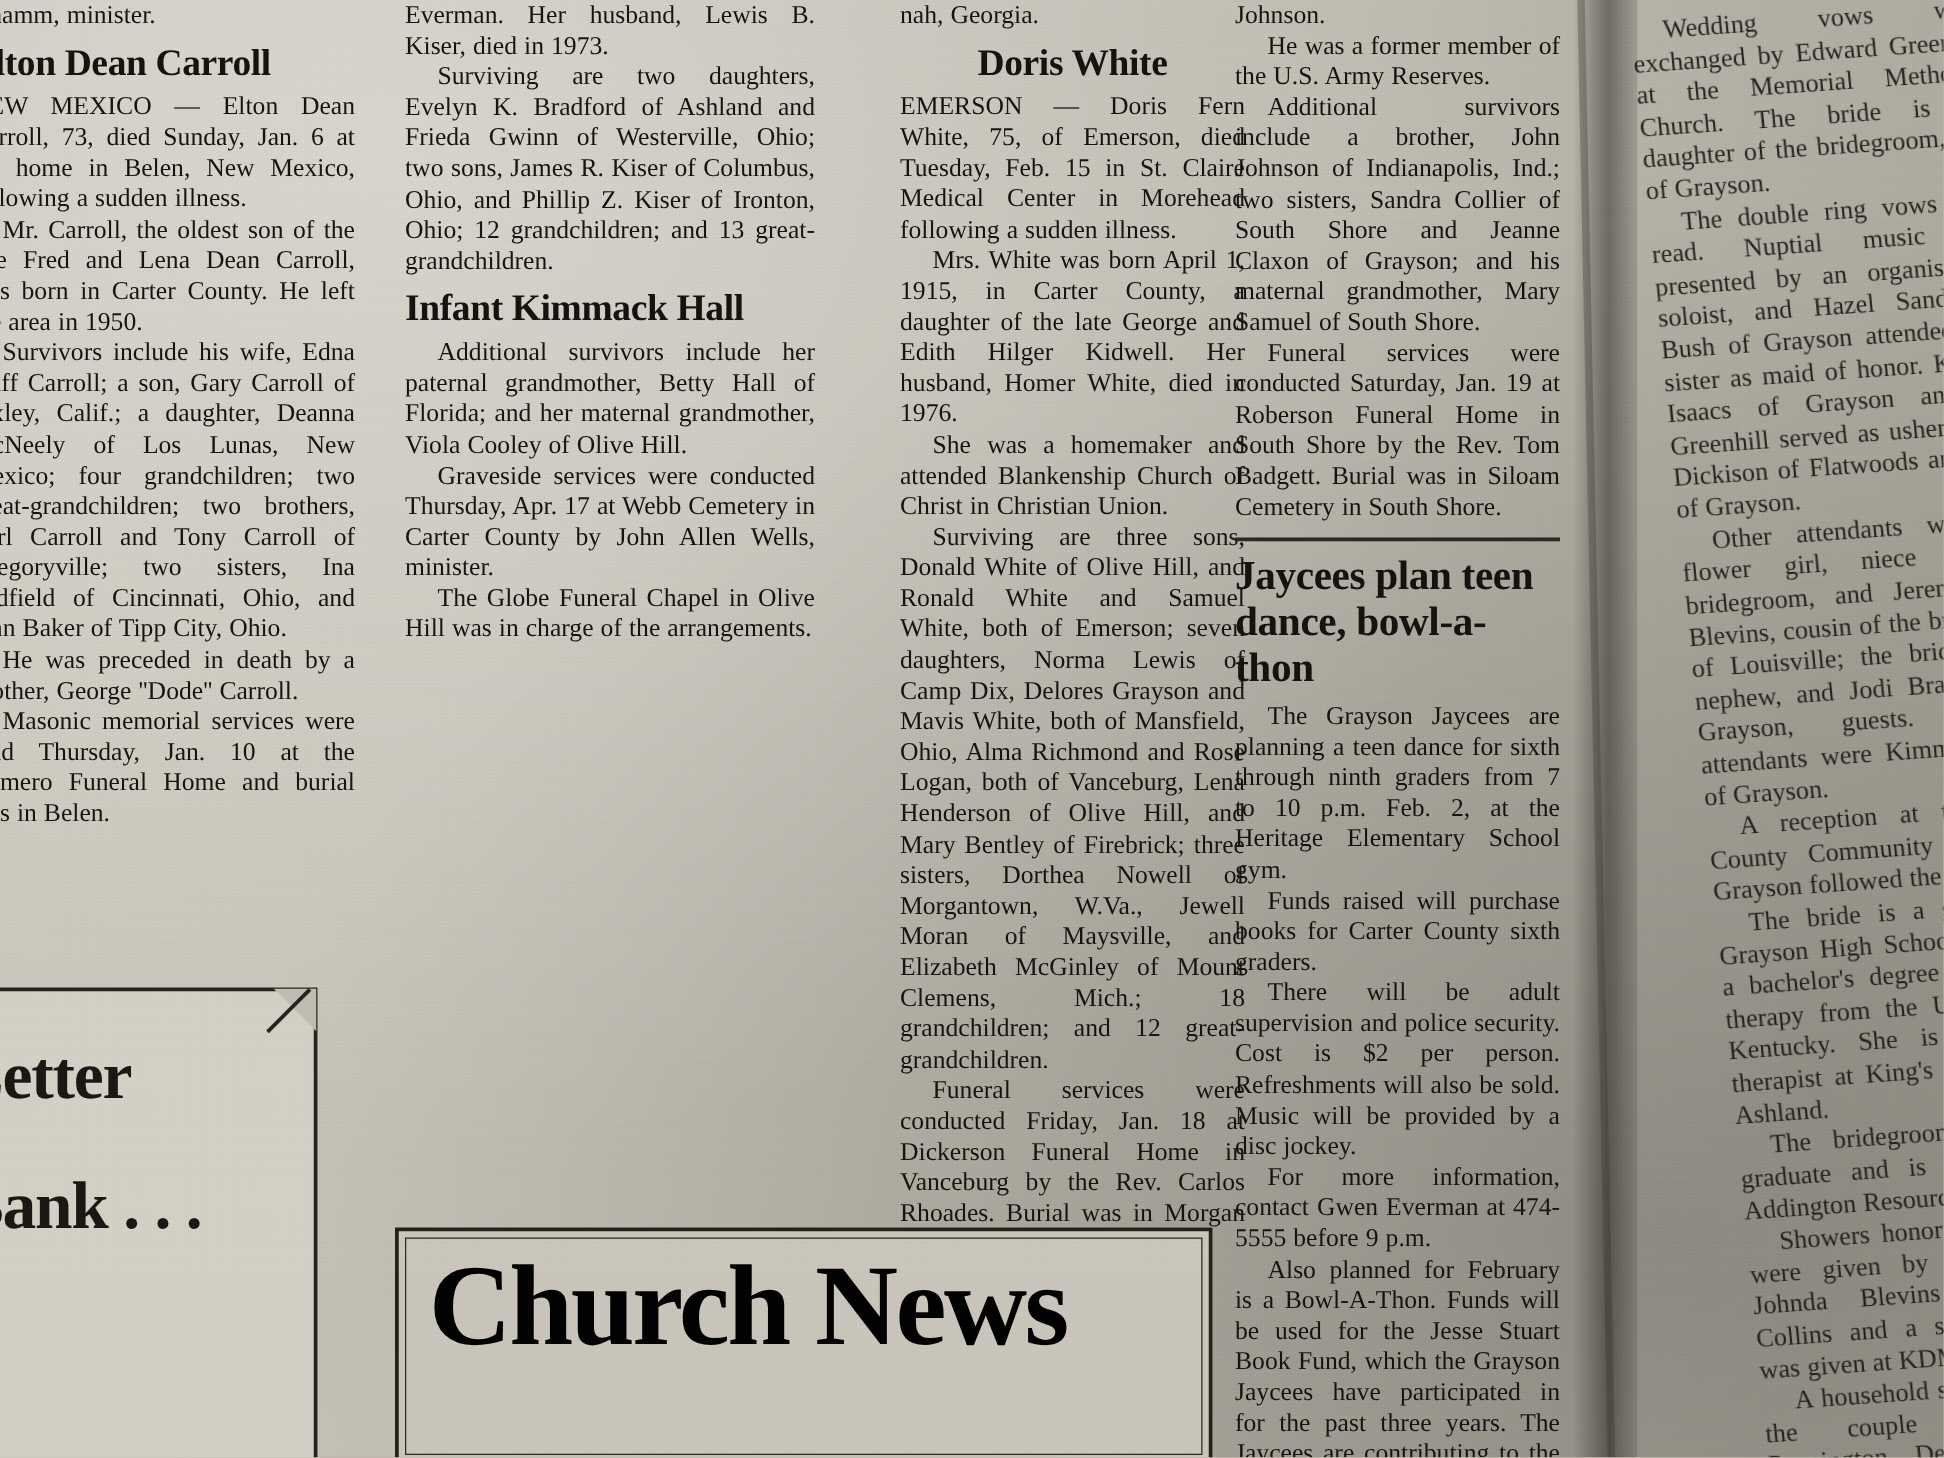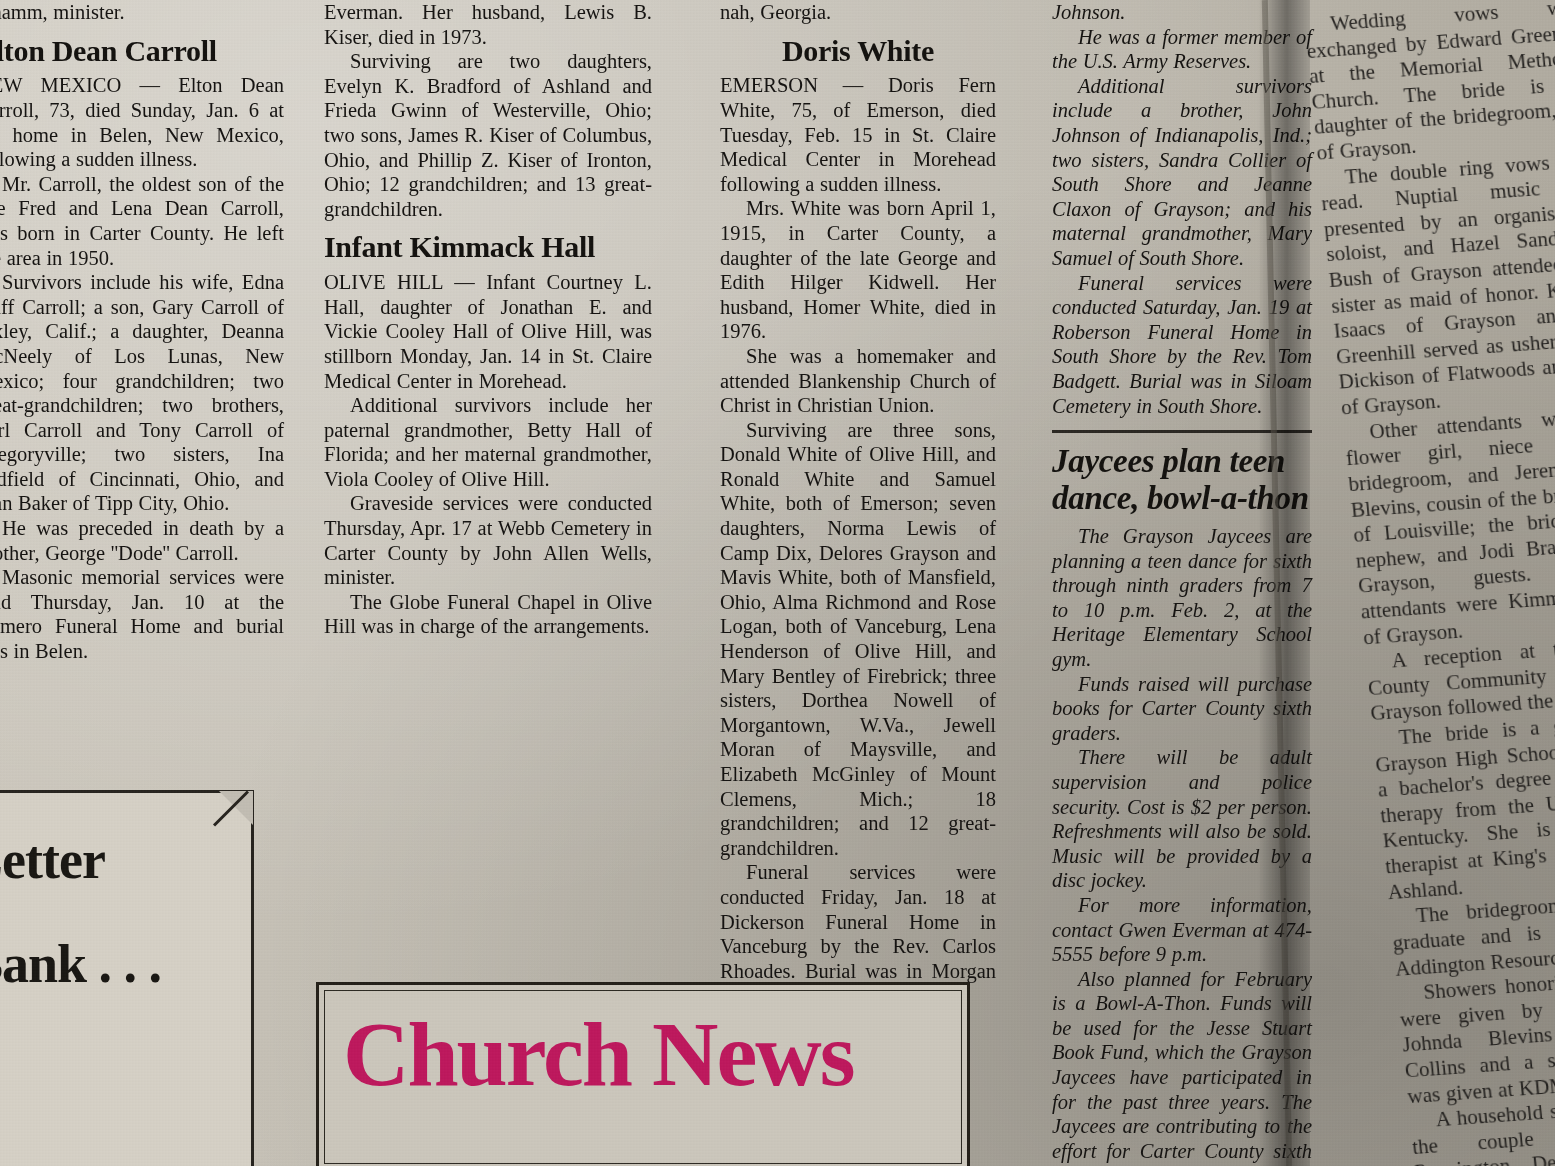--- a/index.html
+++ b/index.html
@@ -40,21 +40,21 @@
   }
   .col {
     position: absolute;
     top: 0;
     bottom: 0;
     overflow: hidden;
   }
   .col1 { left: -24px;  width: 322px; }
   .col2 { left: 316px;  width: 348px; }
   .col3 { left: 668px;  width: 340px; }
-  .col4 { left: 1044px; width: 280px; font-style: italic; }
+  .col4 { left: 980px; width: 280px; }
   .col5 { left: 1290px; width: 290px; }
 
   .headline {
     font-family: "Liberation Serif", serif;
     font-weight: bold;
     font-size: 30px;
     line-height: 1.06;
     letter-spacing: -0.3px;
     margin: 10px 0 7px 0;
     color: #14120f;
@@ -180,22 +180,21 @@
     border: 1px solid #2c2922;
   }
   .church-title {
     position: absolute;
     left: 24px;
     top: 6px;
     font-family: "Liberation Serif", serif;
     font-weight: bold;
     font-size: 92px;
     letter-spacing: -2px;
-    color: #be185d;
-    margin-top: 10px;
+    color: #000000;
   }
 </style>
 </head>
 <body>
 
 <div class="page">
   <div class="paper"></div>
 
   <div class="cols">
 
@@ -209,21 +208,20 @@
         <p class="body">He was preceded in death by a brother, George ''Dode'' Carroll.</p>
         <p class="body">Masonic memorial services were held Thursday, Jan. 10 at the Romero Funeral Home and burial was in Belen.</p>
       </div>
     </div>
 
     <div class="col col2">
       <div class="inner">
         <p class="body noindent">Everman. Her husband, Lewis B. Kiser, died in 1973.</p>
         <p class="body">Surviving are two daughters, Evelyn K. Bradford of Ashland and Frieda Gwinn of Westerville, Ohio; two sons, James R. Kiser of Columbus, Ohio, and Phillip Z. Kiser of Ironton, Ohio; 12 grandchildren; and 13 great-grandchildren.</p>
         <h2 class="headline">Infant Kimmack Hall</h2>
-        <p class="body noindent">OLIVE HILL — Infant Courtney L. Hall, daughter of Jonathan E. and Vickie Cooley Hall of Olive Hill, was stillborn Monday, Jan. 14 in St. Claire Medical Center in Morehead.</p>
         <p class="body">Additional survivors include her paternal grandmother, Betty Hall of Florida; and her maternal grandmother, Viola Cooley of Olive Hill.</p>
         <p class="body">Graveside services were conducted Thursday, Apr. 17 at Webb Cemetery in Carter County by John Allen Wells, minister.</p>
         <p class="body">The Globe Funeral Chapel in Olive Hill was in charge of the arrangements.</p>
       </div>
     </div>
 
     <div class="col col3">
       <div class="inner">
         <p class="body noindent">nah, Georgia.</p>
         <h2 class="headline center">Doris White</h2>

